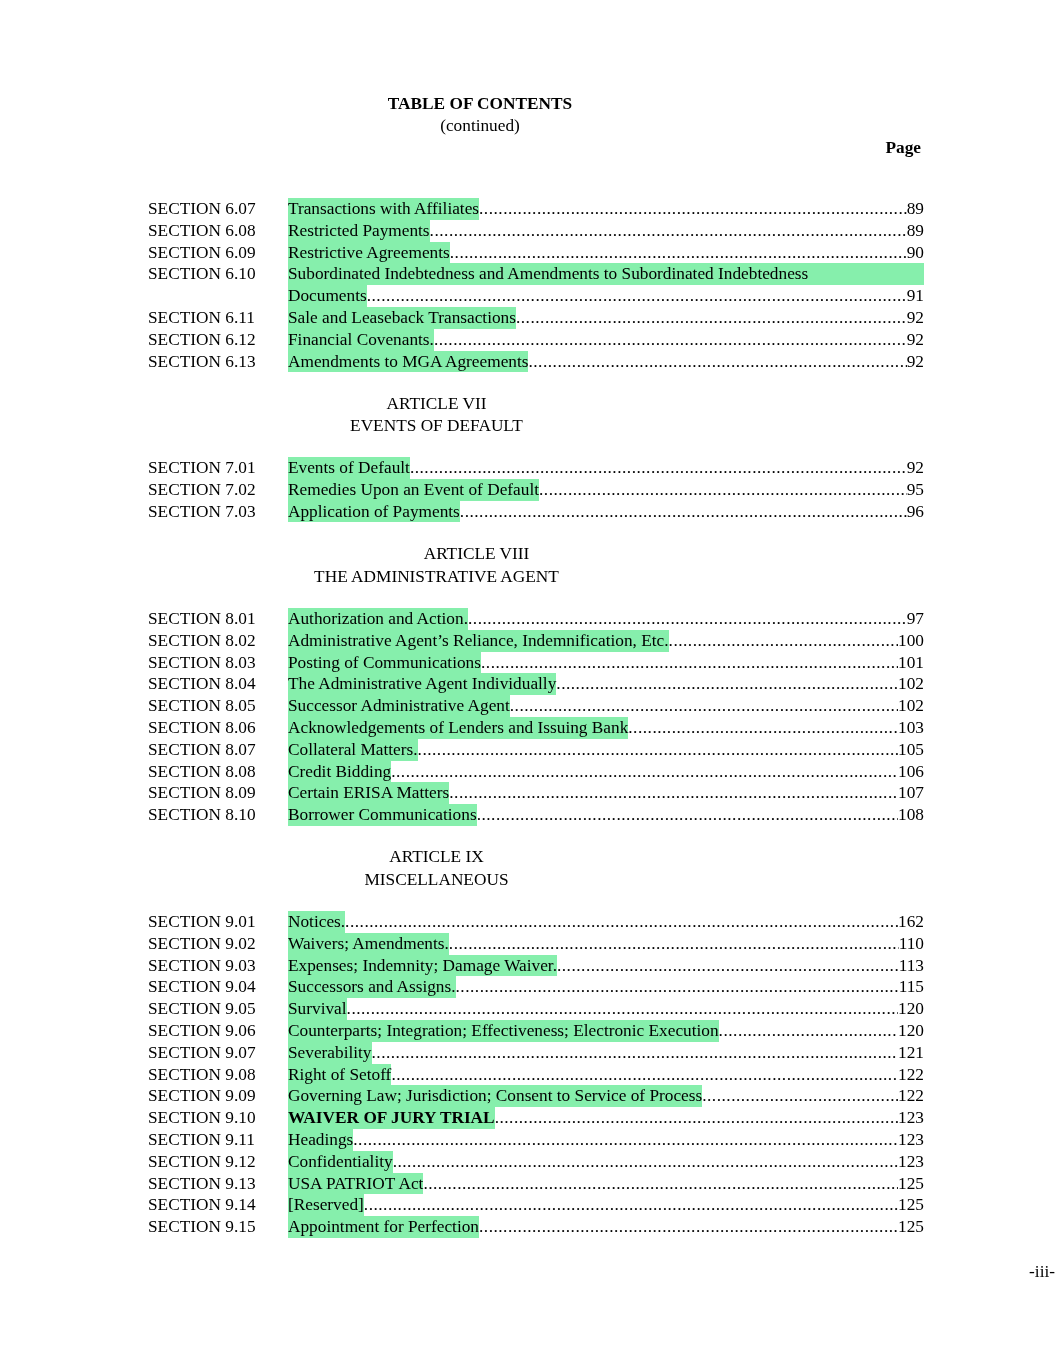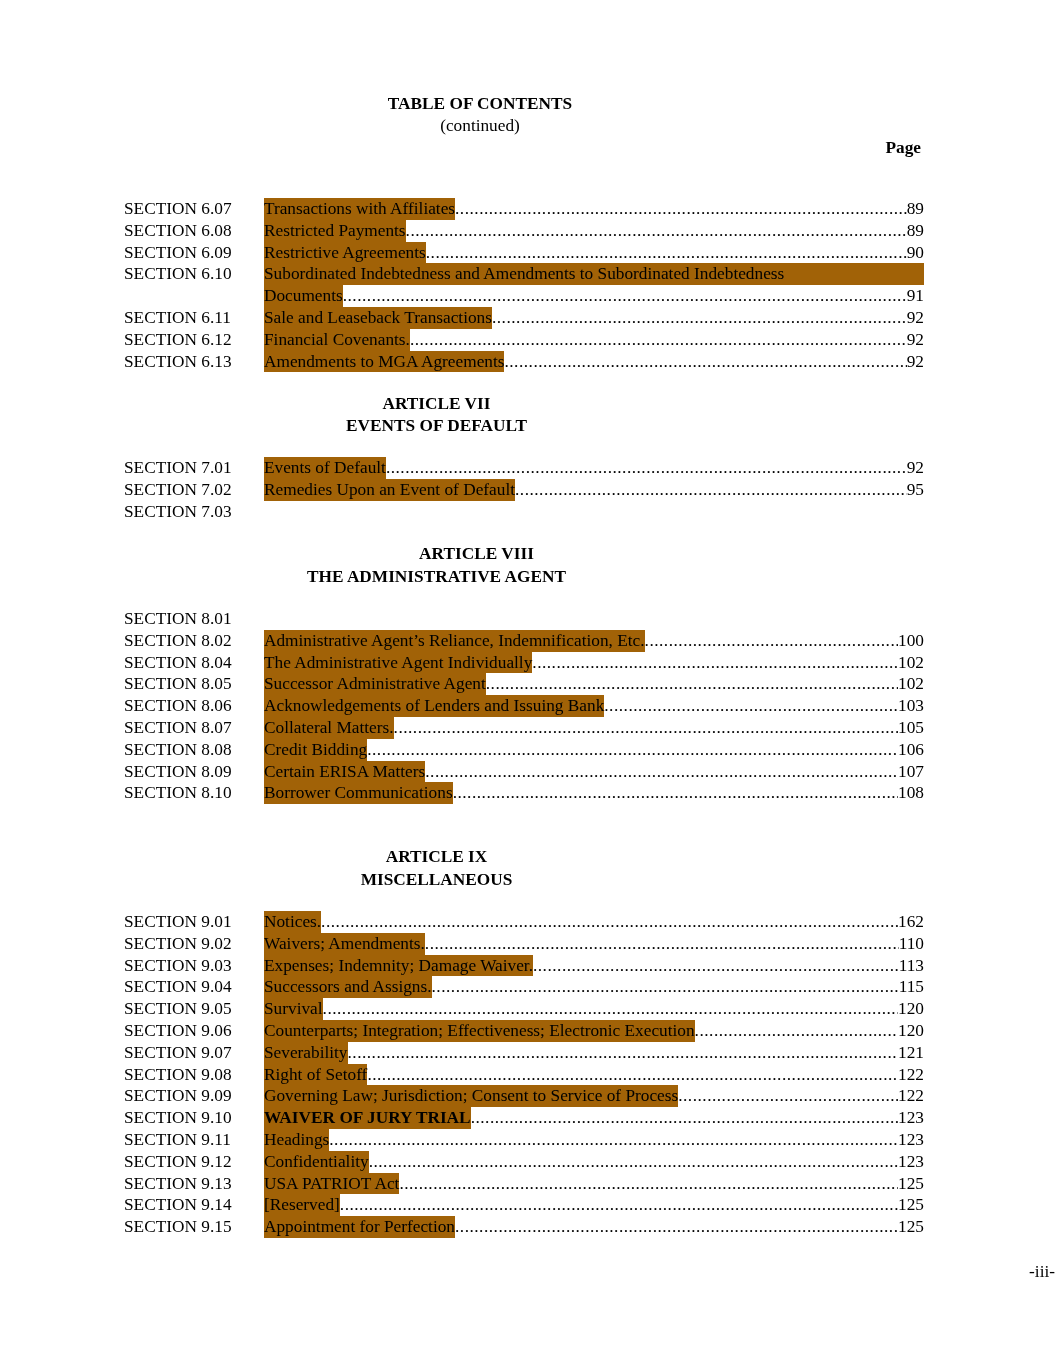--- a/index.html
+++ b/index.html
@@ -8,31 +8,31 @@
     font-family: "Liberation Serif", "DejaVu Serif", serif;
     color: #000; font-size: 17.3px;
   }
   .center { position: absolute; left: 0; width: 960px; text-align: center; line-height: 22px; }
   .bold { font-weight: bold; }
   #toc-title { top: 93px; }
   #toc-cont { top: 115px; }
   #page-label { position: absolute; top: 137px; right: 134px; font-weight: bold; line-height: 22px; }
 
   .block { position: absolute; left: 124px; width: 800px; }
-  .row { position: relative; height: 21.8px; line-height: 21.8px; white-space: nowrap; }
+  .row { position: relative; height: 21.8px; line-height: 21.8px; white-space: nowrap; margin-left: 24px; }
   .sec { position: absolute; left: 0; top: 0; }
   .entry { position: absolute; left: 140px; right: 0; top: 0; display: flex; align-items: baseline; }
-  .title { flex: 0 0 auto; background: #a16207; }
+  .title { flex: 0 0 auto; background: #86efac; }
   .title.strong { font-weight: bold; }
   .leader { flex: 1 1 auto; overflow: hidden; white-space: nowrap; letter-spacing: 0.5px; }
   .leader::before { content: "................................................................................................................................................................................................................................................................................"; }
   .pg { flex: 0 0 auto; text-align: right; }
   .title.nolead { flex: 1 1 auto; }
 
-  .art { position: absolute; left: 0; width: 873px; text-align: center; font-weight: bold; line-height: 22.5px; }
+  .art { position: absolute; left: 0; width: 873px; text-align: center; font-weight: normal; line-height: 22.5px; }
 
   #footer { position: absolute; top: 1261px; left: 0; width: 1055px; text-align: right; line-height: 22px; }
 </style>
 </head>
 <body>
 
 <div class="center bold" id="toc-title">TABLE OF CONTENTS</div>
 <div class="center" id="toc-cont">(continued)</div>
 <div id="page-label">Page</div>
 
@@ -114,35 +114,53 @@
   <div class="row">
     <span class="sec">SECTION 7.02</span>
     <span class="entry">
         <span class="title">Remedies Upon an Event of Default</span>
         <span class="leader"></span>
         <span class="pg">95</span>
       </span>
   </div>
   <div class="row">
     <span class="sec">SECTION 7.03</span>
+    <span class="entry">
+        <span class="title">Application of Payments</span>
+        <span class="leader"></span>
+        <span class="pg">96</span>
+      </span>
   </div>
 </div>
 
 <div class="art" style="top:543px;margin-left:40px;">ARTICLE VIII</div>
 <div class="art" style="top:566px;">THE ADMINISTRATIVE AGENT</div>
 <div class="block" style="top:608px;">
   <div class="row">
     <span class="sec">SECTION 8.01</span>
+    <span class="entry">
+        <span class="title">Authorization and Action.</span>
+        <span class="leader"></span>
+        <span class="pg">97</span>
+      </span>
   </div>
   <div class="row">
     <span class="sec">SECTION 8.02</span>
     <span class="entry">
         <span class="title">Administrative Agent’s Reliance, Indemnification, Etc.</span>
         <span class="leader"></span>
         <span class="pg">100</span>
+      </span>
+  </div>
+  <div class="row">
+    <span class="sec">SECTION 8.03</span>
+    <span class="entry">
+        <span class="title">Posting of Communications</span>
+        <span class="leader"></span>
+        <span class="pg">101</span>
       </span>
   </div>
   <div class="row">
     <span class="sec">SECTION 8.04</span>
     <span class="entry">
         <span class="title">The Administrative Agent Individually</span>
         <span class="leader"></span>
         <span class="pg">102</span>
       </span>
   </div>

